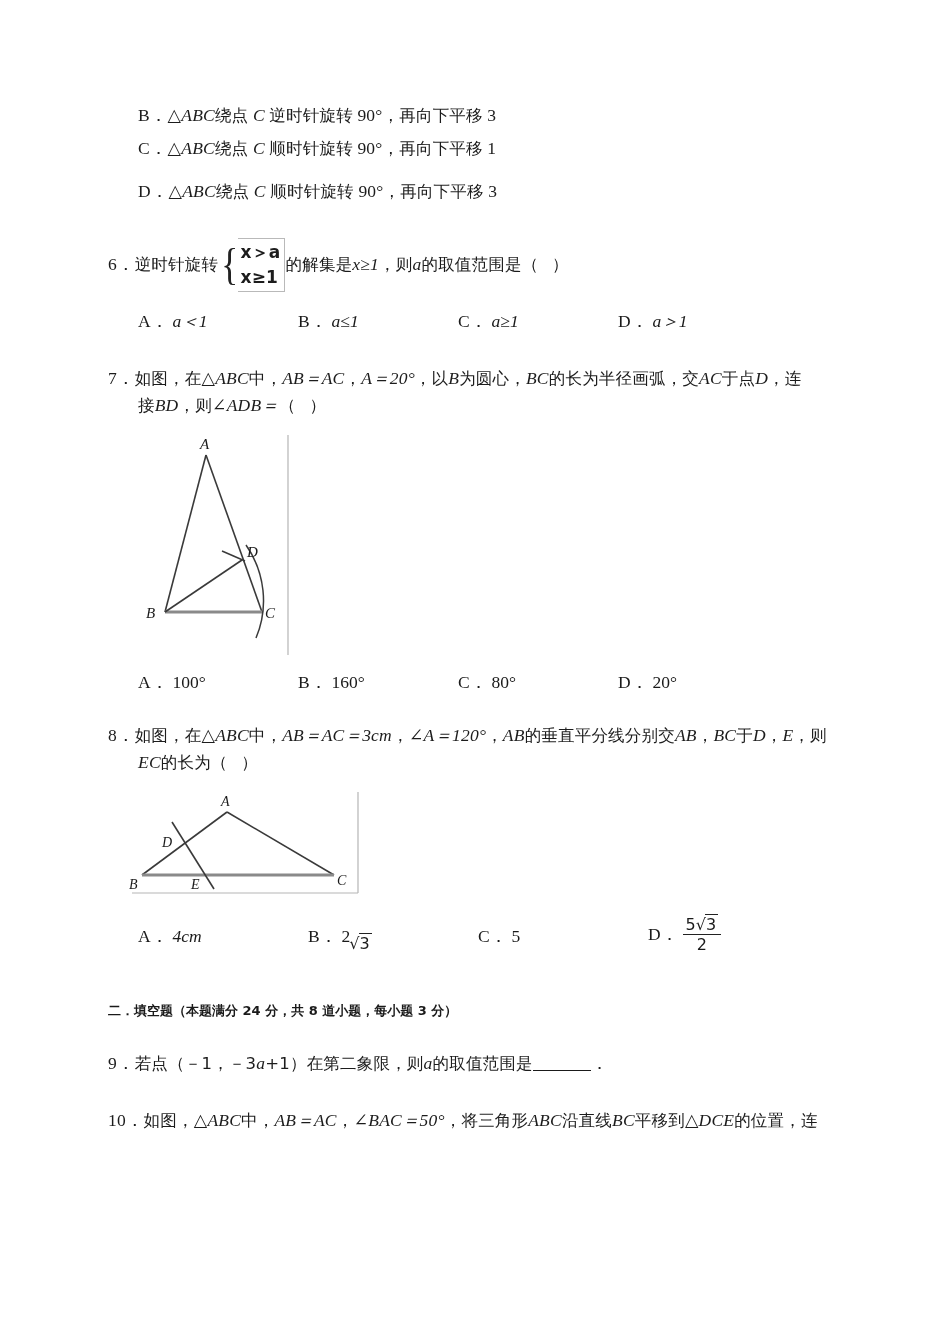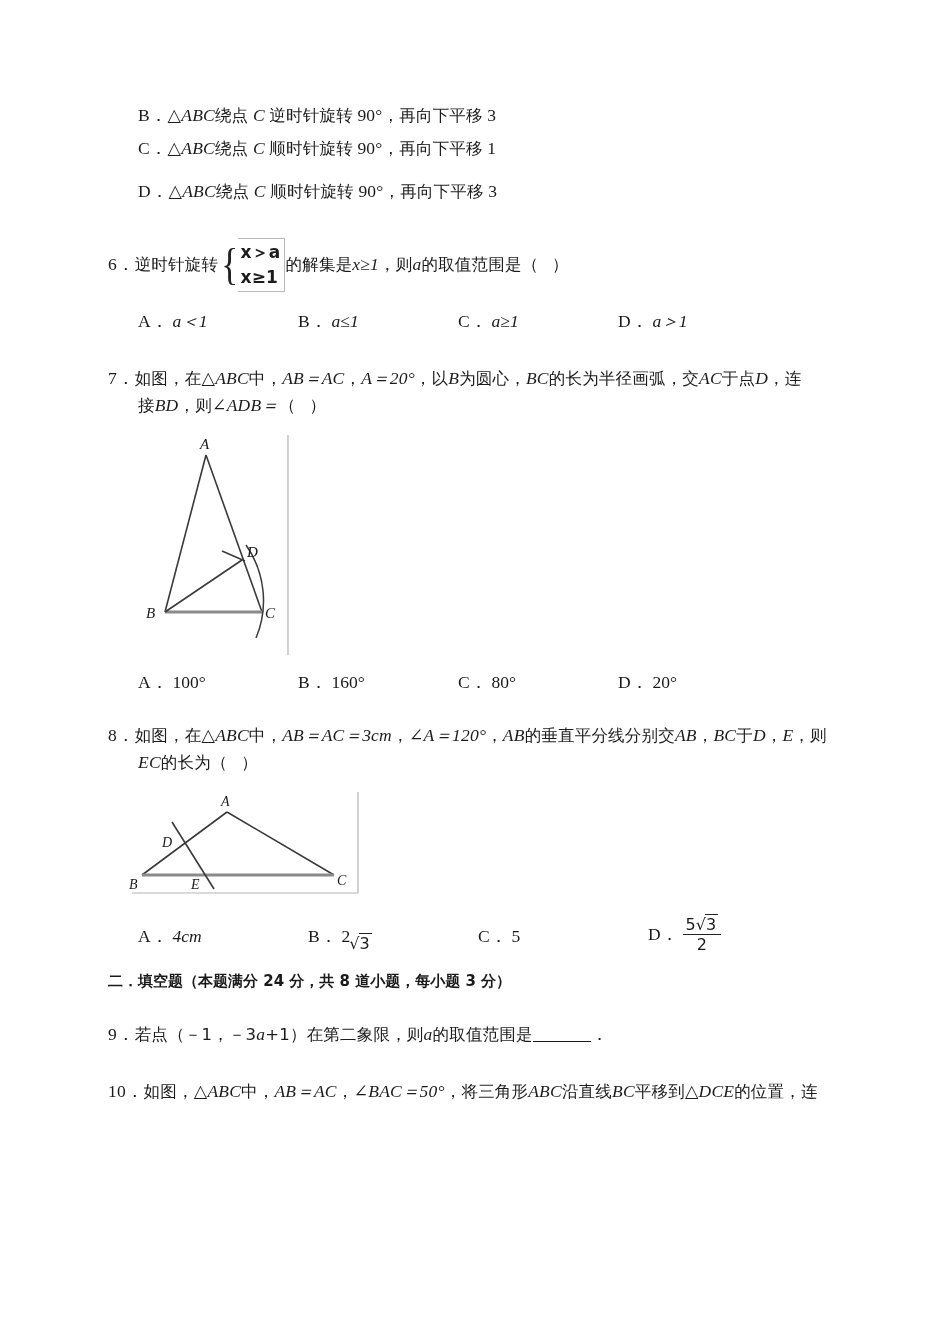--- a/index.html
+++ b/index.html
@@ -124,22 +124,22 @@
     font-family: "DejaVu Sans", "Liberation Sans", sans-serif;
     font-size: 16px;
   }
   .frac .top { display: block; padding: 0 3px; }
   .frac .bar { display: block; border-top: 1.3px solid #222; height: 0; }
   .frac .bot { display: block; padding: 0 3px; }
 
   
   .section-head {
     font-weight: bold;
-    font-size: 15px;
-    margin-top: 16px;
+    font-size: 13px;
+    margin-top: 46px;
     font-family: "DejaVu Sans", "Liberation Sans", sans-serif;
   }
 
   
   .blank {
     display: inline-block;
     width: 58px;
     border-bottom: 1.4px solid #1a1a1a;
     height: 14px;
     vertical-align: -2px;

